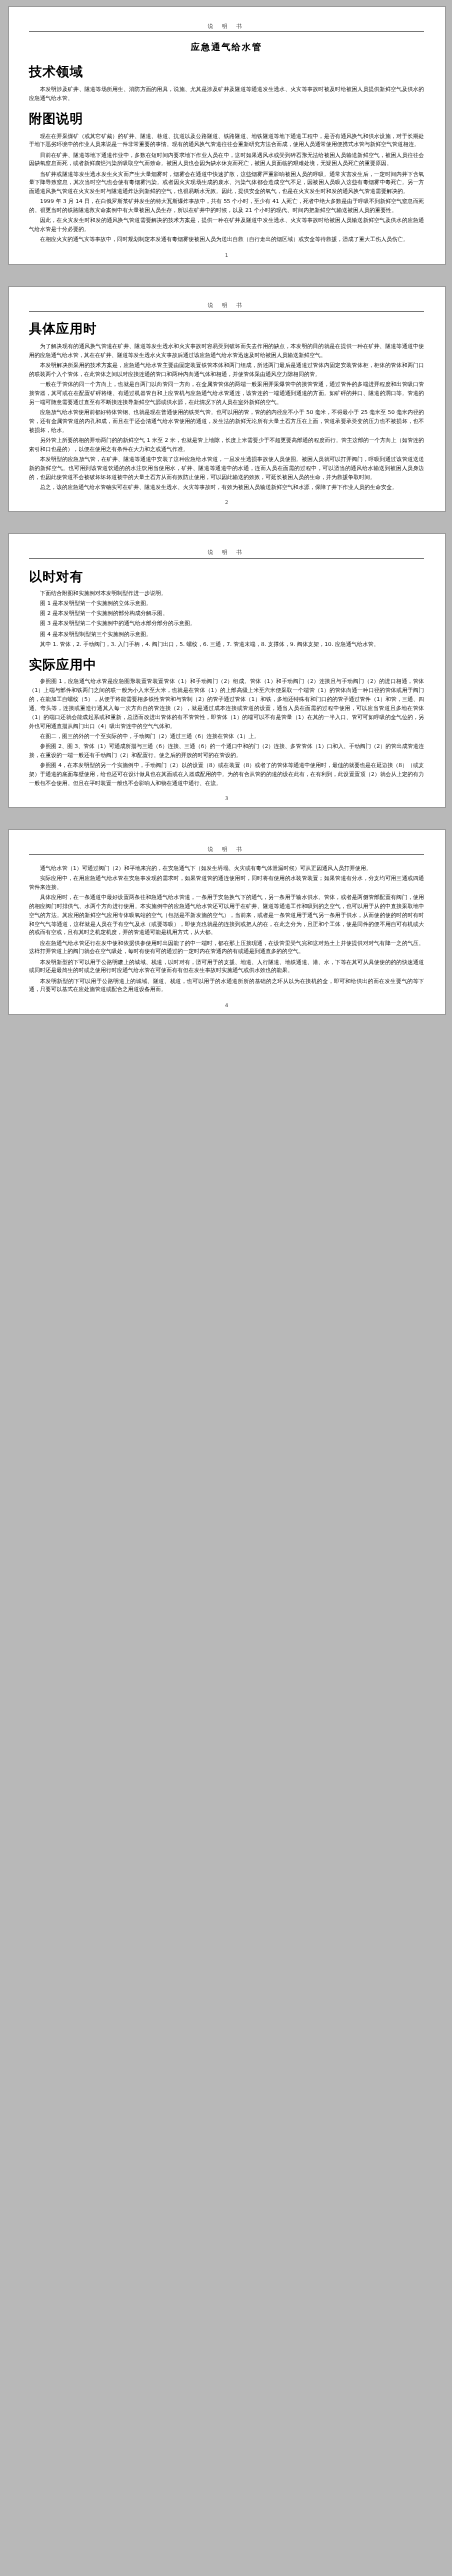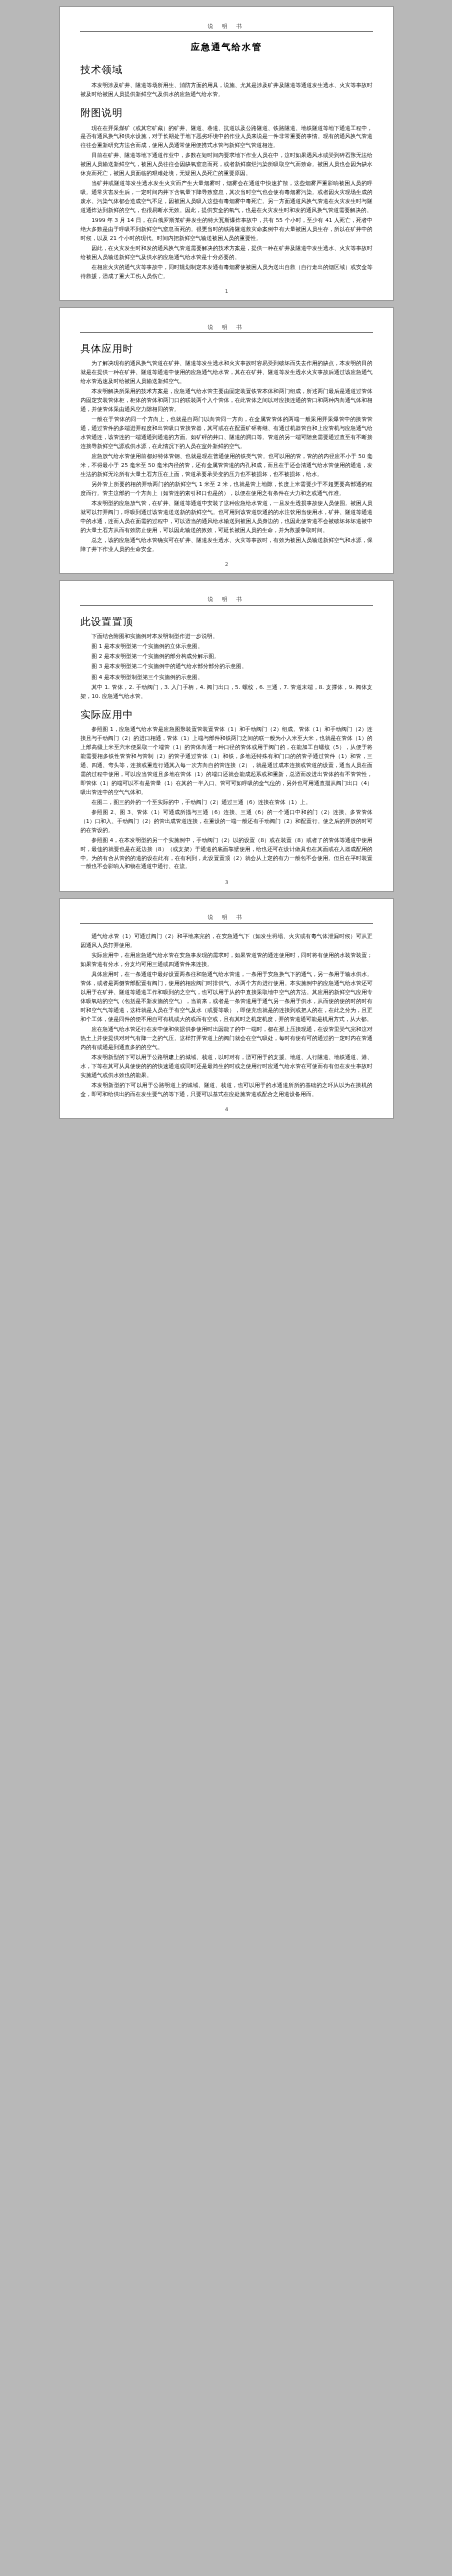--- a/index.html
+++ b/index.html
@@ -1,33 +1,33 @@
 <!DOCTYPE html>
 <html style="font-size:9.6px"><head>
 <meta charset="utf-8">
 <style>
   html,body{margin:0;padding:0;background:#b8b8b8;}
   body{font-family:"DejaVu Sans","Liberation Sans",sans-serif;}
   .doc{width:453px;margin:0 auto;background:#b8b8b8;}
   .page{
-    width:335px;margin:0 auto 6px auto;background:#ffffff;
+    width:438px;margin:0 auto 21px auto;background:#ffffff;
     padding:15.6px 20.4px 18px 20.4px;box-sizing:border-box;position:relative;
     border:0.6px solid #9a9a9a;
   }
   .page:first-child{margin-top:6px;}
   .hdr{
     text-align:center;font-size:5.4px;color:#333;letter-spacing:3.6px;
     padding-bottom:1.8px;border-bottom:0.6px solid #777;margin-bottom:8.4px;
   }
   .doc-title{
     text-align:center;font-size:9px;font-weight:bold;color:#000;
     letter-spacing:1.2px;margin:3.6px 0 9.6px 0;
   }
   .sec-title{
-    font-size:10px;font-weight:normal;color:#000;margin:7.2px 0 3.6px 0;
+    font-size:13px;font-weight:bold;color:#000;margin:7.2px 0 3.6px 0;
     letter-spacing:0.6px;
   }
   p.body{
     font-size:5.5px;line-height:1.62;color:#111;margin:0 0 1.2px 0;
     text-align:justify;text-indent:2em;
   }
   .pg-num{
     position:absolute;bottom:6px;left:0;right:0;text-align:center;
     font-size:5.1px;color:#444;
   }
@@ -67,21 +67,21 @@
     <p class="body">另外管上所要的相的开动两门的的新鲜空气 1 米至 2 米，也就是管上地隙，长度上米需要少于不超更要高部通的程度而行。管主这部的一个方向上（如管连的索引和口也是的），以便在使用之有条件在大力和之或通气作准。</p>
     <p class="body">本发明型的应急放气管，在矿井、隧道等通道中安装了这种应急给水管道，一旦发生透损事故使人员使围。被困人员就可以打开阀门，呼吸到通过该管道送送新的新鲜空气。也可用到该管道饮通的的水注饮用当使用水，矿井、隧道等通道中的水通，连而人员在面需的过程中，可以适当的通风给水输送到被困人员身边的，也因此使管道不会被破坏坏坏道被中的大量土石方从而有效防止使用，可以因此输送的效效，可延长被困人员的生命，并为救援争取时间。</p>
     <p class="body">总之，该的应急通气给水管确实可在矿井、隧道发生透水、火灾等事故时，有效为被困人员输送新鲜空气和水源，保障了井下作业人员的生命安全。</p>
 
     <div class="pg-num">2</div>
   </div>
 
   <div class="page">
     <div class="hdr">说 明 书</div>
 
-    <div class="sec-title">此设置置顶</div>
+    <div class="sec-title">以时对有</div>
     <p class="body">下面结合附图和实施例对本发明制型作进一步说明。</p>
     <p class="body">图 1 是本发明型第一个实施例的立体示意图。</p>
     <p class="body">图 2 是本发明型第一个实施例的部分构成分解示图。</p>
     <p class="body">图 3 是本发明型第二个实施例中的通气给水部分部分的示意图。</p>
     <p class="body">图 4 是本发明型制型第三个实施例的示意图。</p>
     <p class="body">其中 1. 管体，2. 手动阀门，3. 入门手柄，4. 阀门出口，5. 螺纹，6. 三通，7. 管道末端，8. 支撑体，9. 阀体支架，10. 应急通气给水管。</p>
 
     <div class="sec-title">实际应用中</div>
     <p class="body">参照图 1，应急通气给水管是应急图形装置管装置管体（1）和手动阀门（2）组成。管体（1）和手动阀门（2）连接且与手动阀门（2）的进口相通，管体（1）上端与部件和铁两门之间的联一般为小入米至大米，也就是在管体（1）的上部高级上米至六米便采取一个端管（1）的管体向通一种口径的管体或用于阀门的，在能加工自螺纹（5），从便于将能需要相多铁性管管和与管制（2）的管子通过管体（1）和铁，多地还特殊有和门口的的管子通过管件（1）和管，三通、四通、弯头等，连接或重造行通其入每一次方向自的管连接（2），就是通过成本连接或管道的设置，通当人员在面需的过程中使用，可以应当管道且多地在管体（1）的端口还就会能成起系或和重新，总适而改进出管体的有不管管性，即管体（1）的端可以不有是管量（1）在其的一半入口、管可可如呼吸的全气位的，另外也可用通直描从阀门出口（4）吸出管连中的空气气体和。</p>
     <p class="body">在图二，图三的外的一个至实际的中，手动阀门（2）通过三通（6）连接在管体（1）上。</p>

